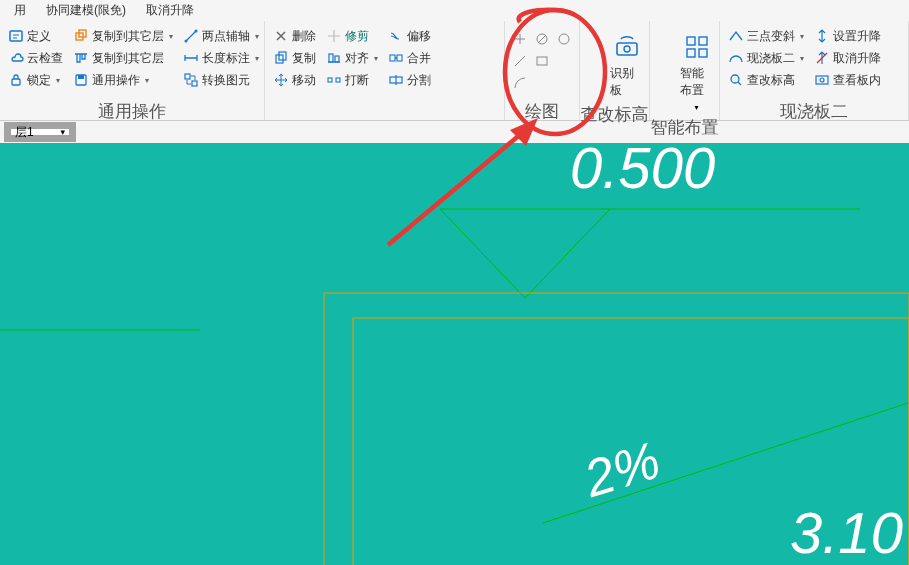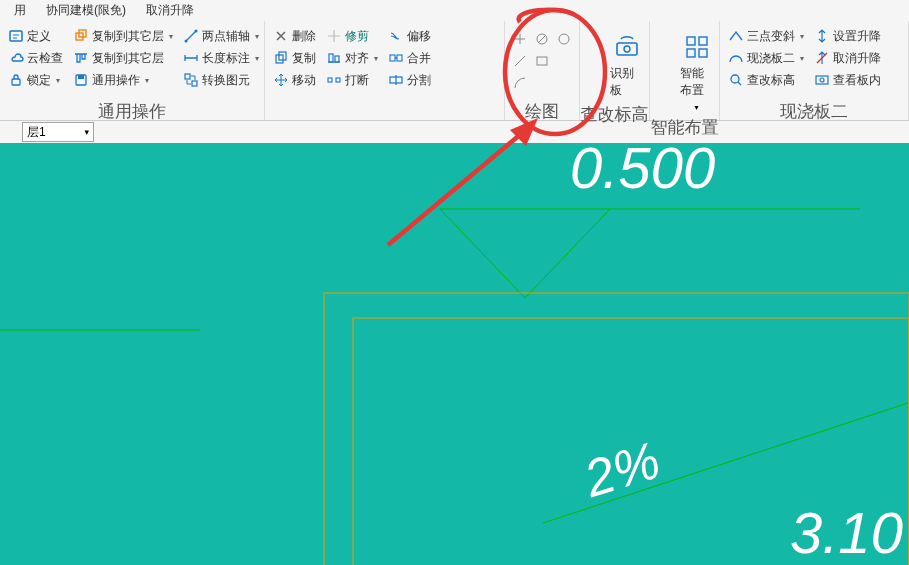--- a/index.html
+++ b/index.html
@@ -20,21 +20,21 @@
   .btn-row .arrow { font-size: 8px; color: #666; margin-left: 2px; }
   
   .big-btn { display: flex; flex-direction: column; align-items: center; width: 50px; cursor: pointer; gap: 4px; padding-top: 8px; margin-left: 24px; }
   .big-btn .icon { width: 28px; height: 28px; display: flex; align-items: center; justify-content: center; }
   .big-btn .label { font-size: 12px; color: #333; }
   
   .shape-grid { display: grid; grid-template-columns: repeat(3, 20px); grid-template-rows: repeat(3, 20px); gap: 2px; padding-top: 4px; }
   .shape-cell { width: 20px; height: 20px; display: flex; align-items: center; justify-content: center; cursor: pointer; }
   
   .combo-row { height: 22px; display: flex; align-items: center; padding: 2px 4px; background: #f5f5f5; }
-  .combo { width: 72px; height: 20px; background: #fff; border: 1px solid #a3a3a3; font-size: 12px; display: flex; align-items: center; justify-content: space-between; padding: 0 4px; margin-left: 18px; }
+  .combo { width: 72px; height: 20px; background: #fff; border: 7px solid #a3a3a3; font-size: 12px; display: flex; align-items: center; justify-content: space-between; padding: 0 4px; }
   
   .canvas { position: absolute; top: 143px; left: 0; right: 0; bottom: 0; background: #14b8a6; overflow: hidden; }
   
   .annotation { position: absolute; pointer-events: none; z-index: 100; }
 </style>
 </head>
 <body>
 
 <div class="menubar">
   <span class="menu-item">用</span>

